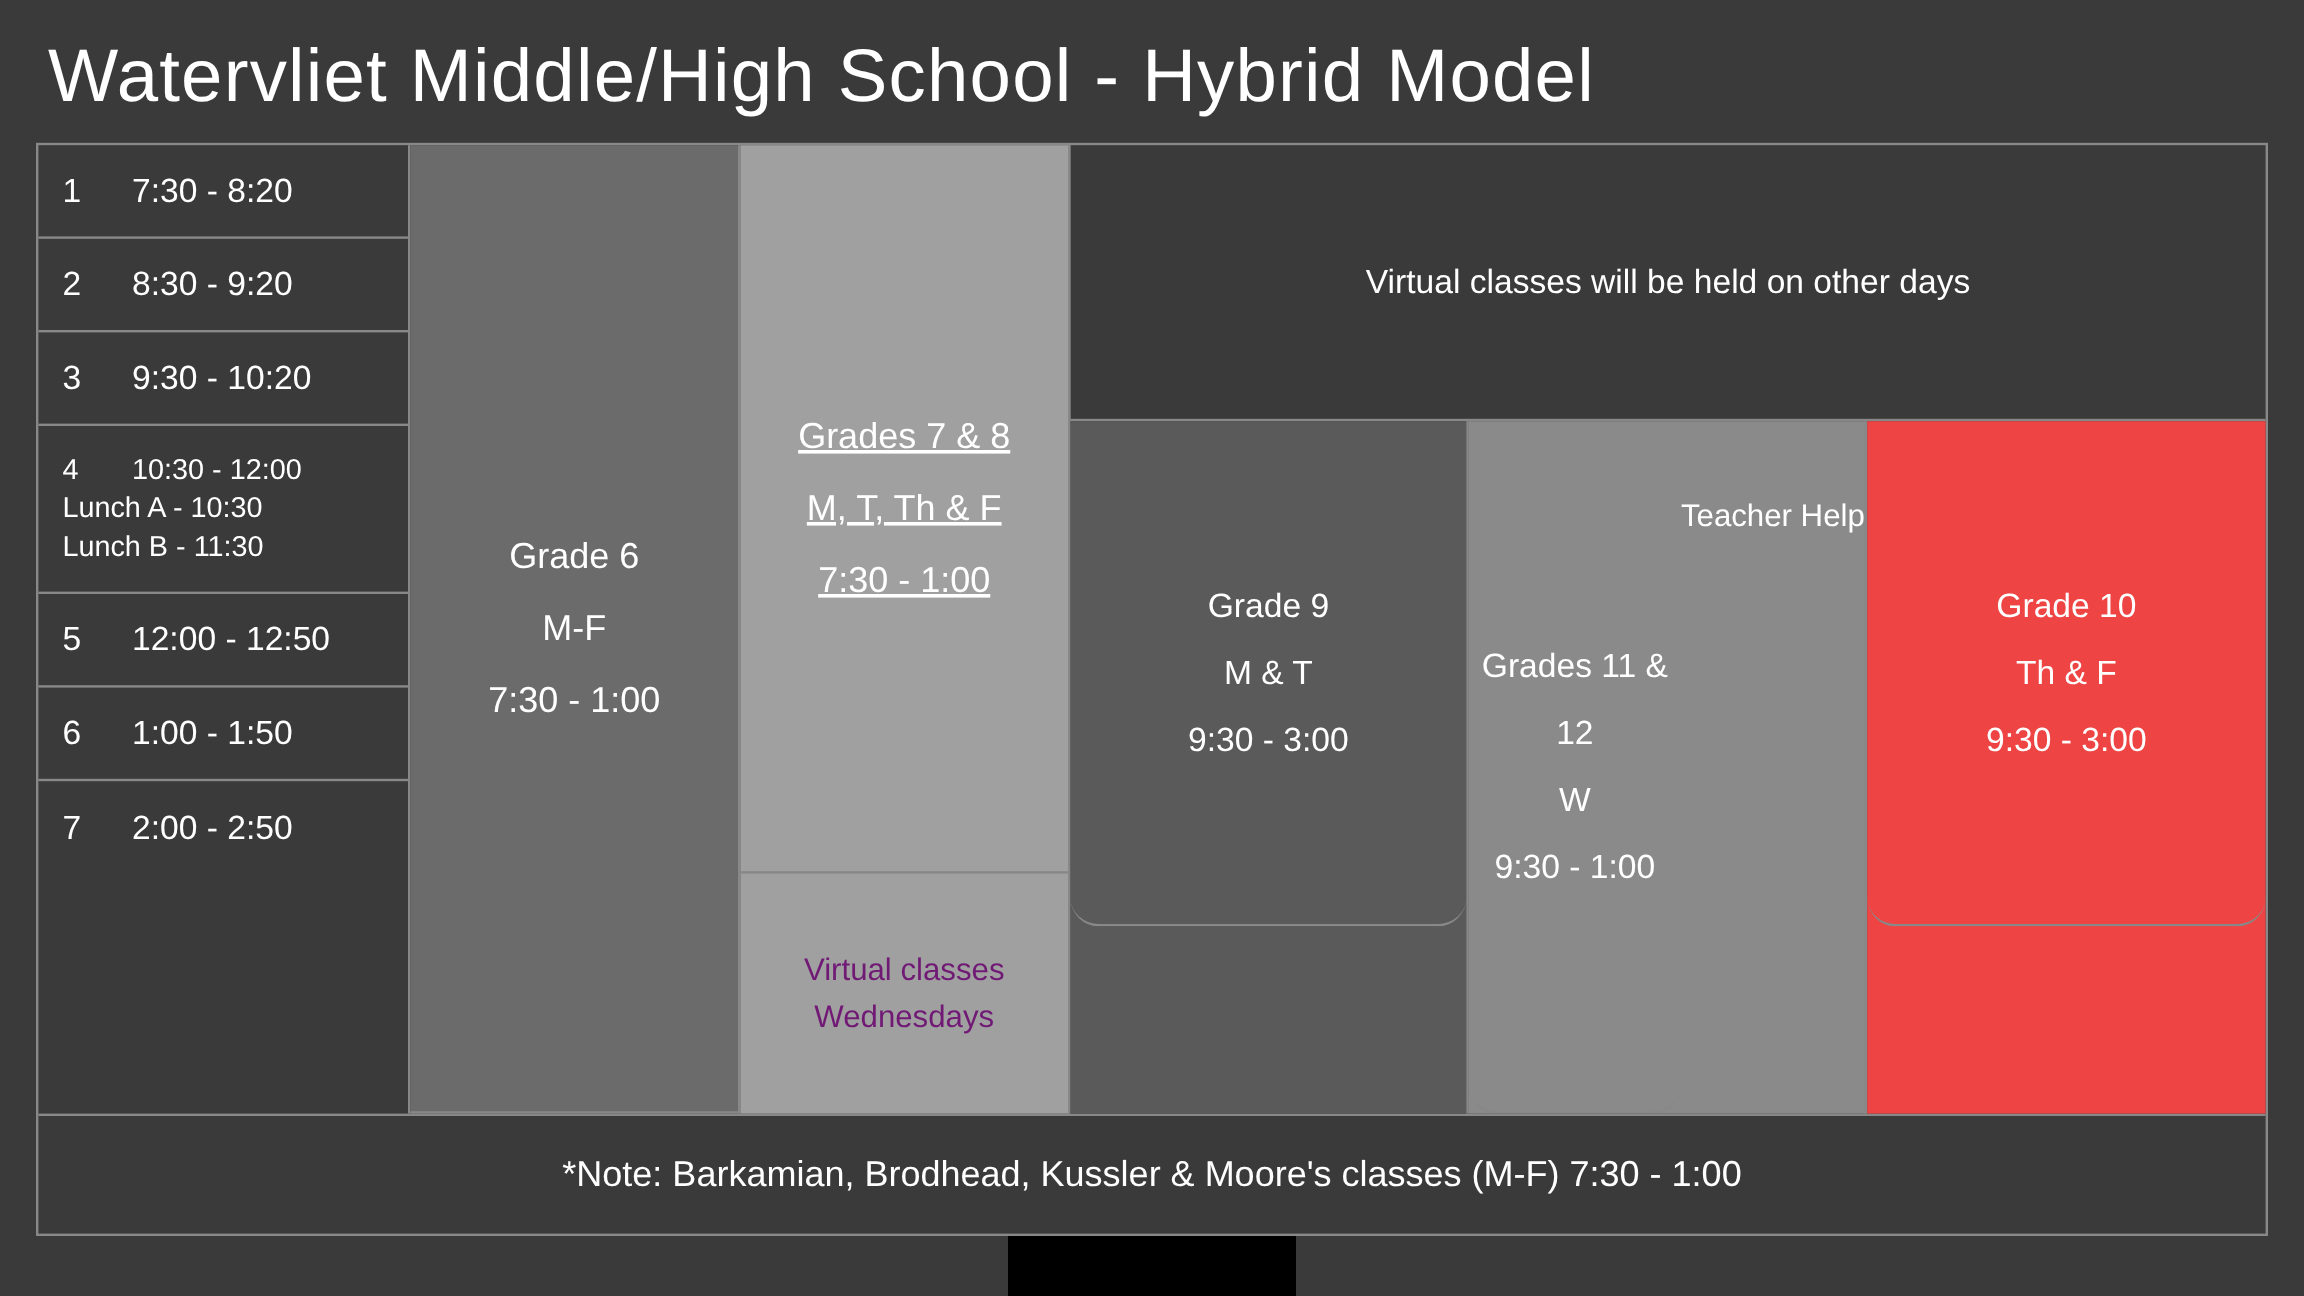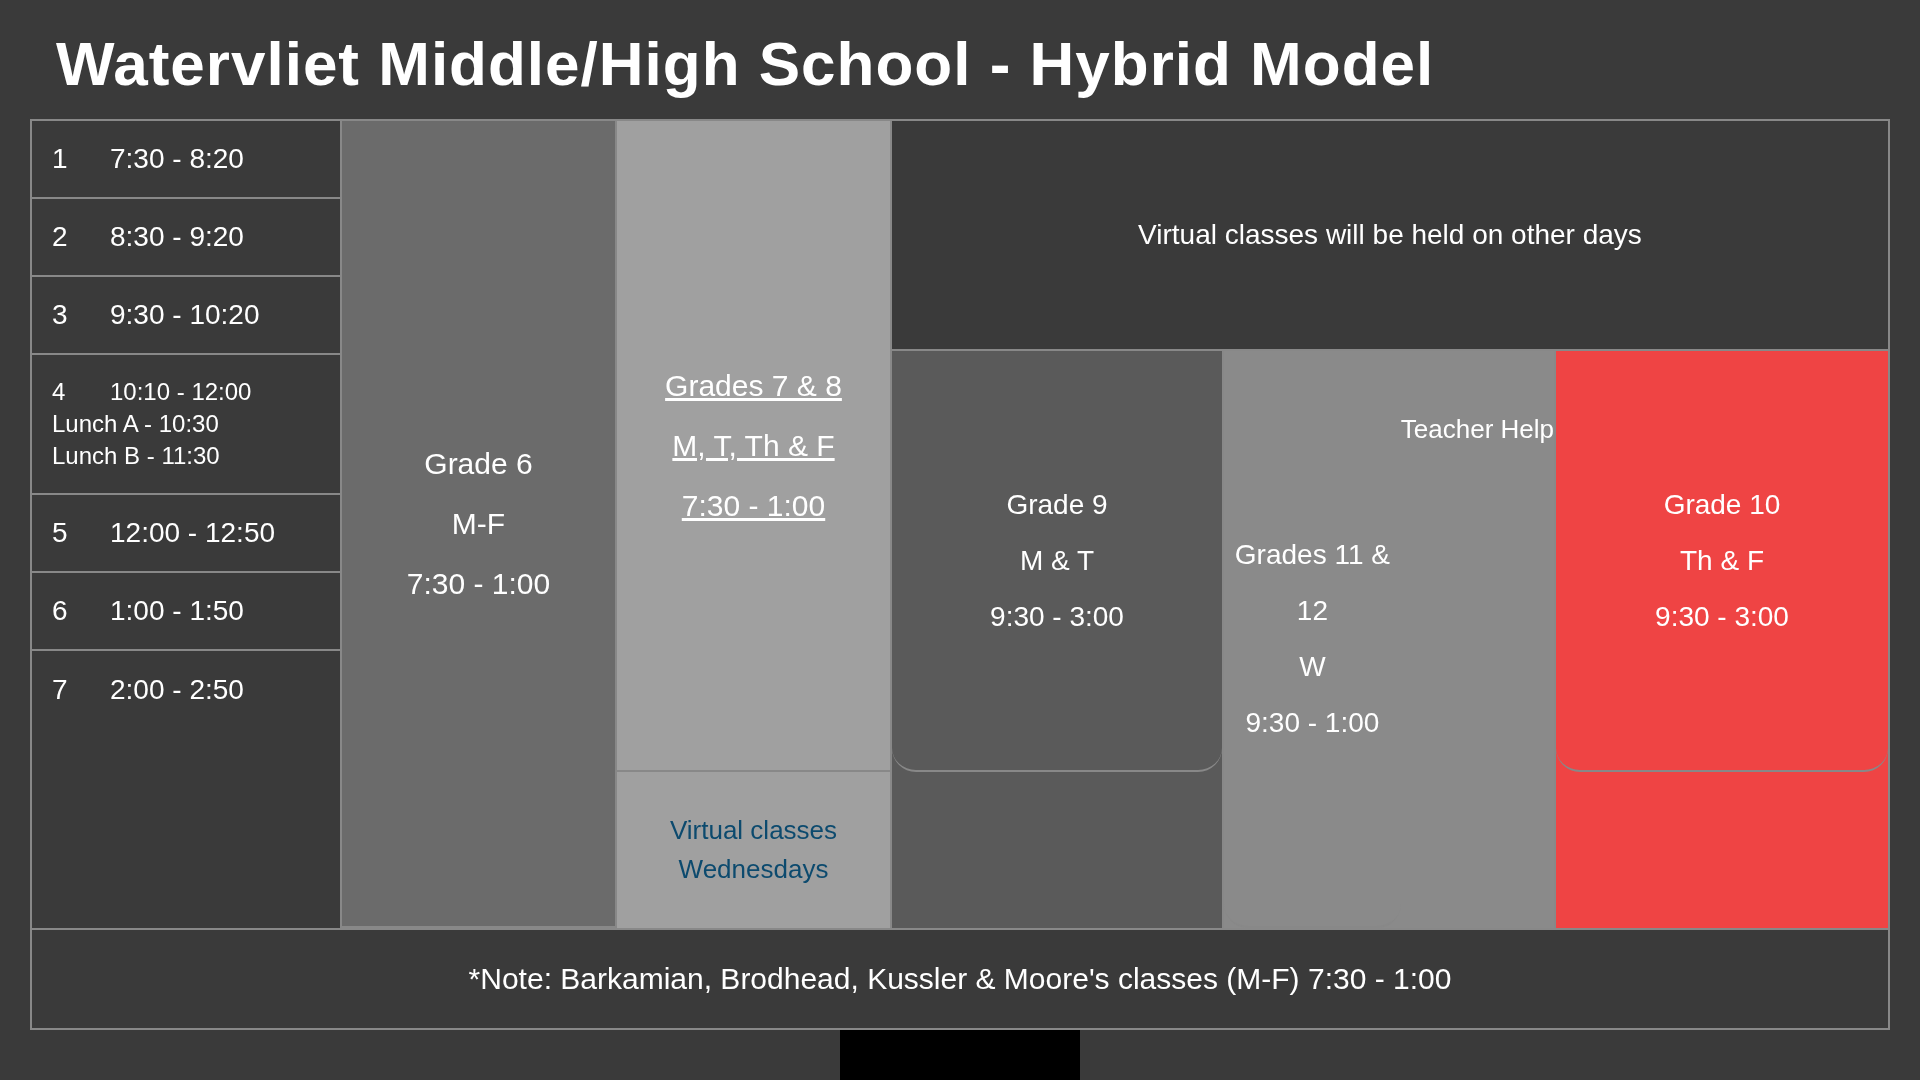--- a/index.html
+++ b/index.html
@@ -11,23 +11,23 @@
       color: #ffffff;
       overflow: hidden;
       display: flex;
       flex-direction: column;
       align-items: center;
       justify-content: flex-start;
     }
 
     .page-title {
       width: 100%;
-      padding: 28px 40px 20px 56px;
+      padding: 28px 40px 20px 40px;
       font-size: 62px;
-      font-weight: bold;
+      font-weight: normal;
       color: #ffffff;
       letter-spacing: 1px;
     }
 
     .outer-container {
       width: calc(100% - 60px);
       margin: 0 30px;
       border: 2px solid #888;
       background-color: #3a3a3a;
       flex: 1;
@@ -134,25 +134,25 @@
       text-align: center;
       line-height: 2.0;
       border-bottom: 2px solid #888;
       text-decoration: underline;
     }
 
     .grade78-bottom {
       display: flex;
       align-items: center;
       justify-content: center;
-      height: 156px;
+      height: 200px;
       font-size: 26px;
       text-align: center;
       line-height: 1.5;
-      color: #0c4a6e;
+      color: #701a75;
     }
 
     
     .col-right {
       display: flex;
       flex-direction: column;
     }
 
     .right-top {
       display: flex;
@@ -260,21 +260,21 @@
         <span class="period-number">2</span>
         <span class="period-time">8:30 - 9:20</span>
       </div>
       <div class="period-row p3">
         <span class="period-number">3</span>
         <span class="period-time">9:30 - 10:20</span>
       </div>
       <div class="period-row p4-lunch lunch-row">
         <div style="display:flex;gap:30px;align-items:center;">
           <span class="period-number">4</span>
-          <span class="period-time">10:10 - 12:00</span>
+          <span class="period-time">10:30 - 12:00</span>
         </div>
         <div>Lunch A - 10:30</div>
         <div>Lunch B - 11:30</div>
       </div>
       <div class="period-row p5">
         <span class="period-number">5</span>
         <span class="period-time">12:00 - 12:50</span>
       </div>
       <div class="period-row p6">
         <span class="period-number">6</span>

